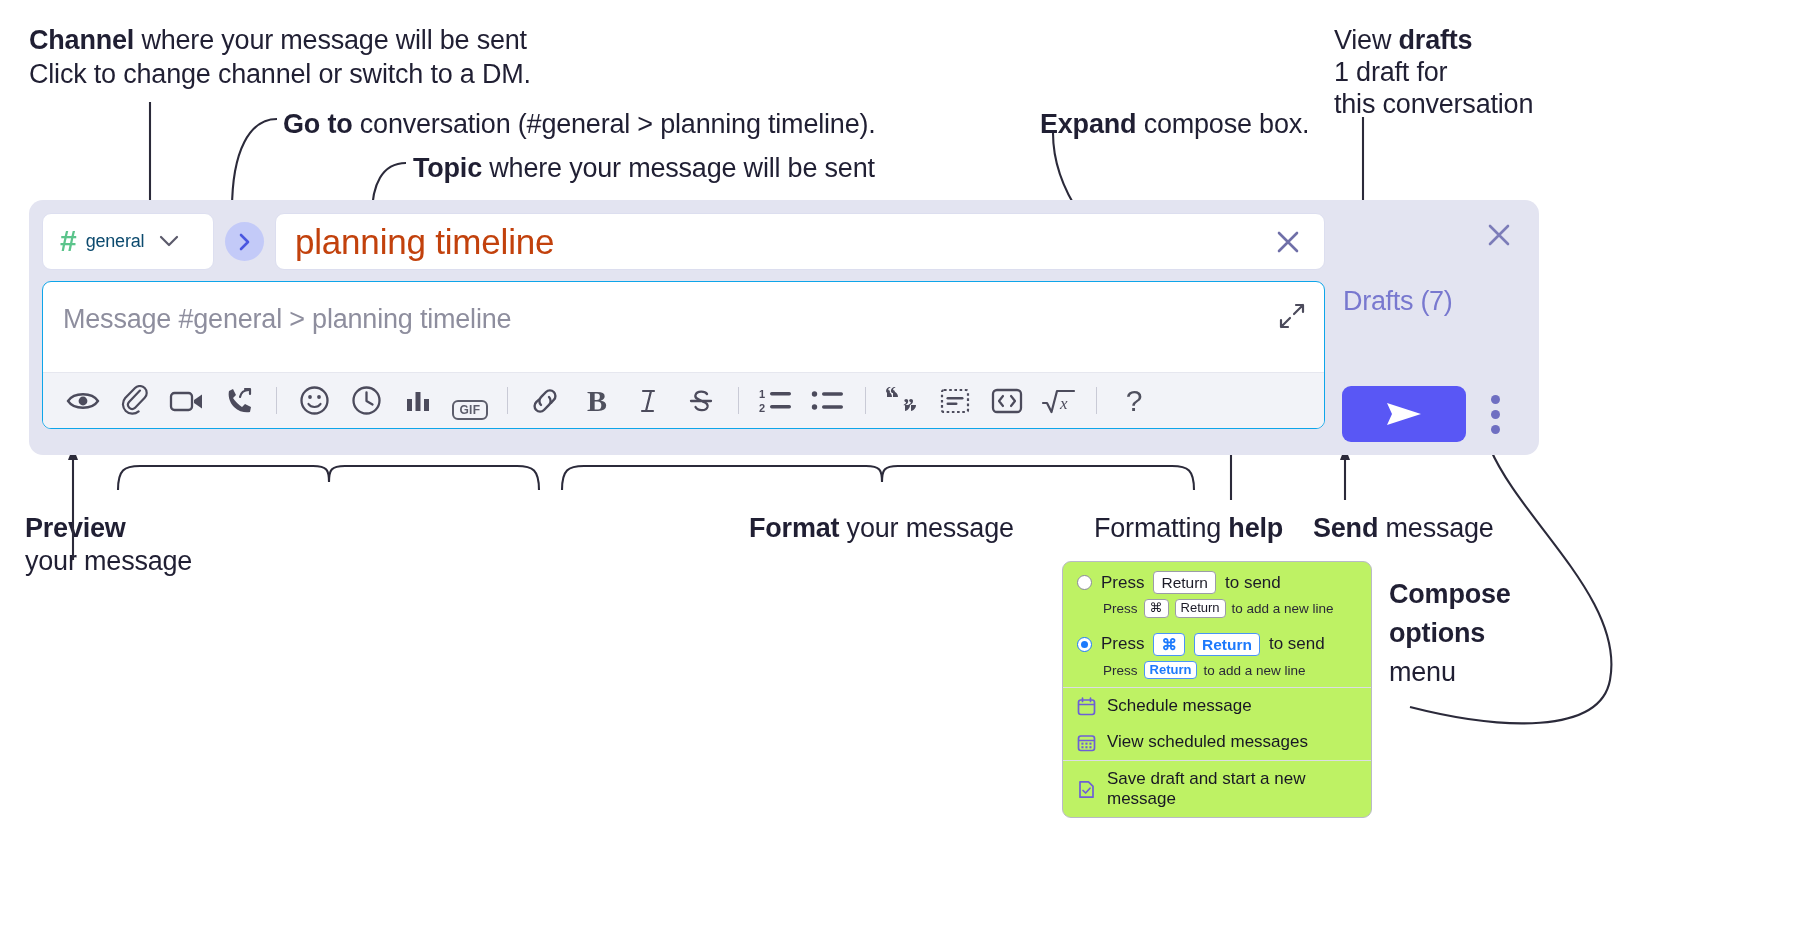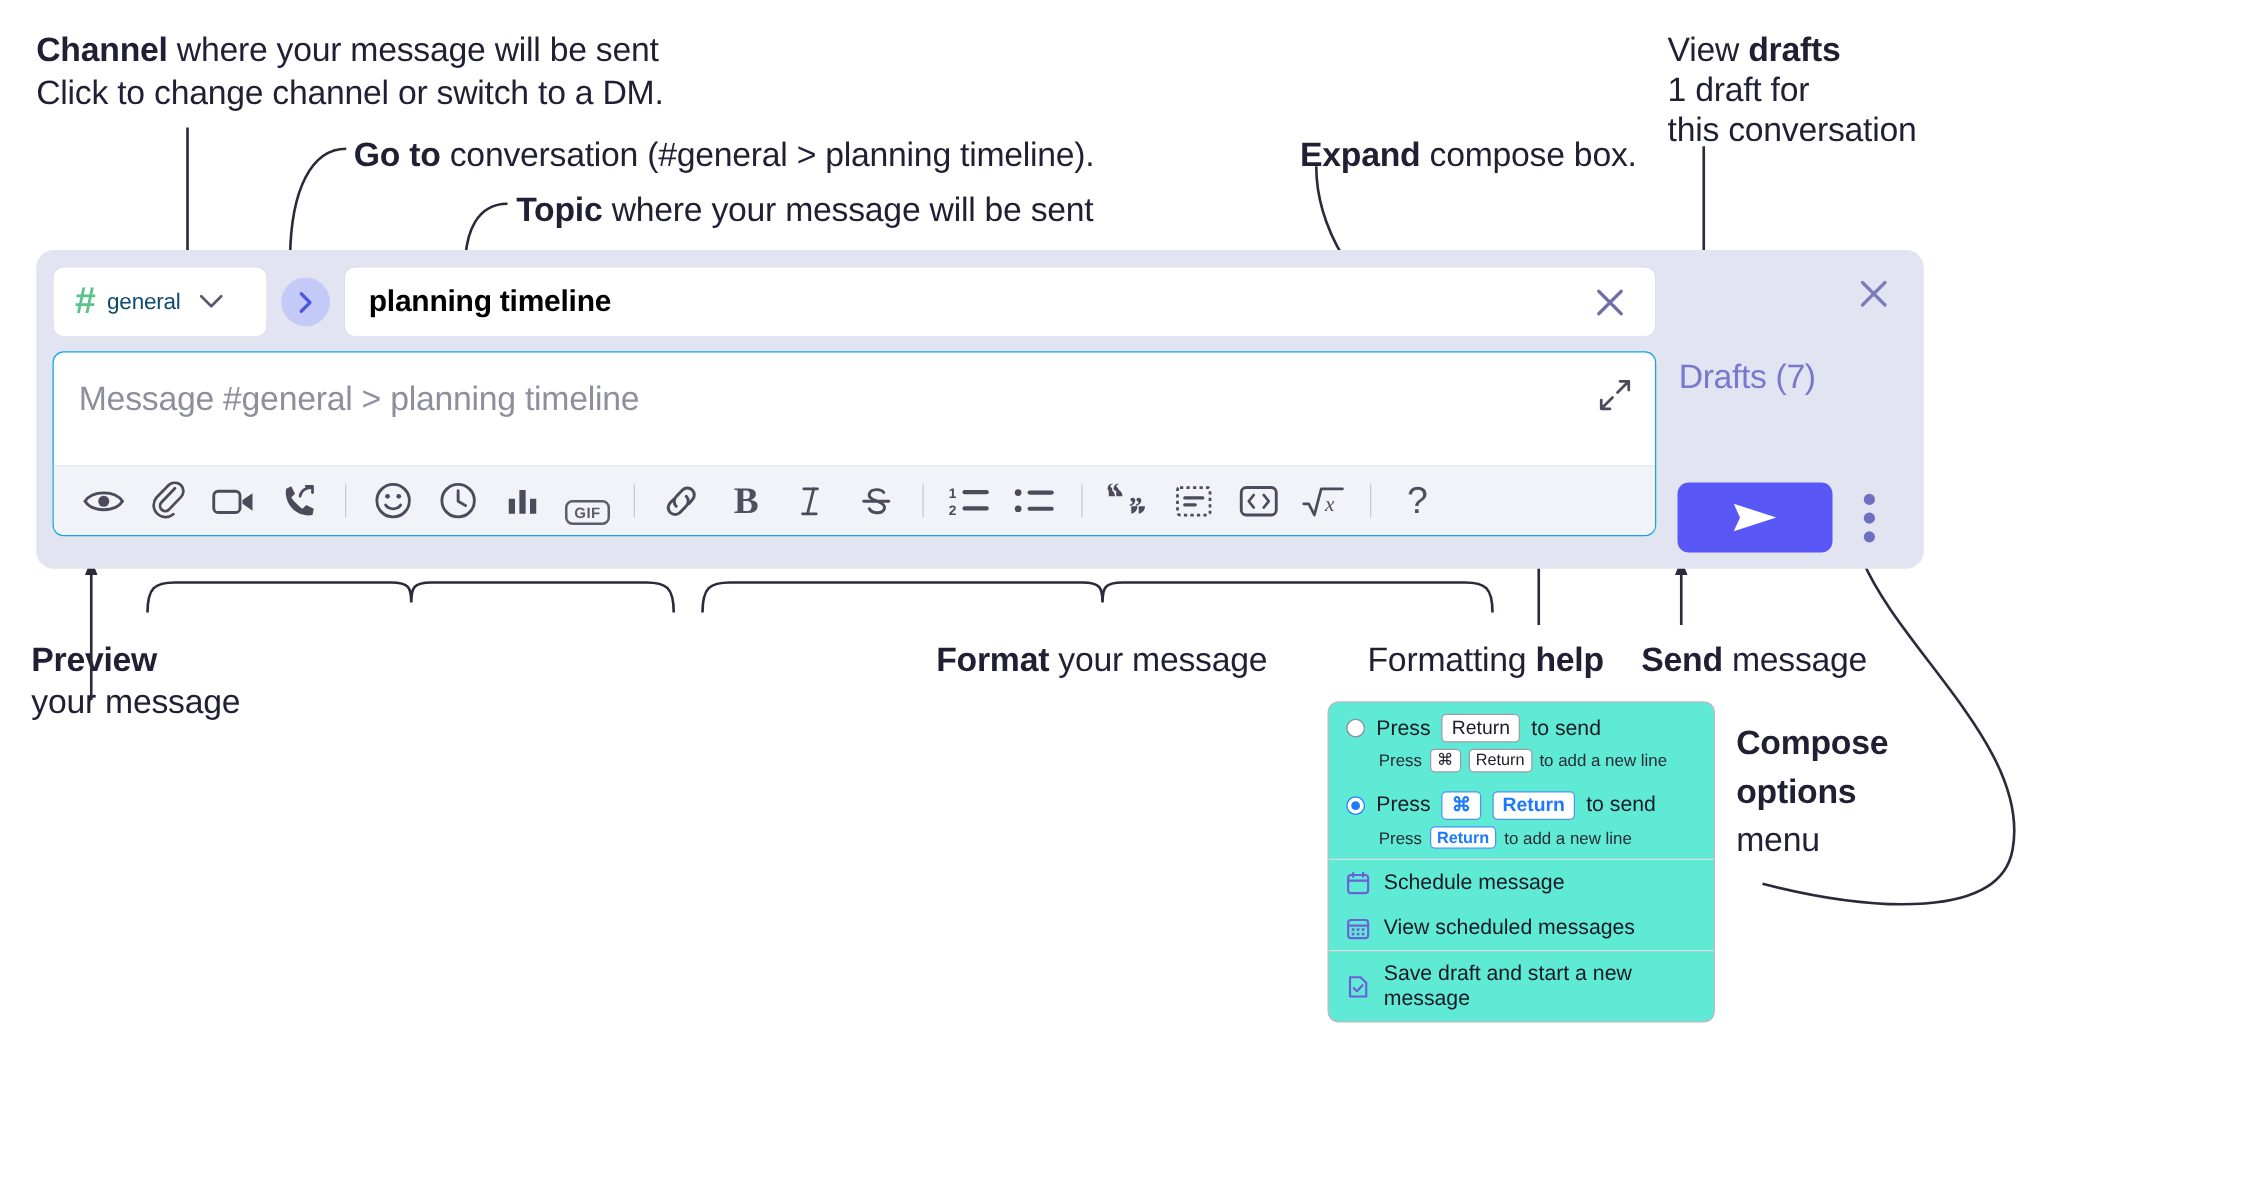--- a/index.html
+++ b/index.html
@@ -75,21 +75,21 @@
     flex:1 1 auto;
     background:#ffffff;
     border:1px solid #dcdeef;
     border-radius:9px;
     height:57px;
     box-sizing:border-box;
     display:flex;align-items:center;
     padding:0 14px 0 19px;
     position:relative;
   }
-  .topic-text{font-size:24px;color:#000000;letter-spacing:-0.2px;flex:1;font-weight:bold;}
+  .topic-text{font-size:35px;color:#c2410c;letter-spacing:-0.2px;flex:1;}
   .topic-clear{width:44px;height:44px;display:flex;align-items:center;justify-content:center;}
 
   .msg-box{
     margin-top:11px;
     background:#ffffff;
     border:1px solid #0ea5e9;
     border-radius:9px;
     height:148px;
     box-sizing:border-box;
     position:relative;
@@ -154,21 +154,21 @@
     width:30px;height:44px;
     display:flex;flex-direction:column;align-items:center;justify-content:center;gap:6px;
   }
   .kebab i{display:block;width:9px;height:9px;border-radius:50%;background:#6f6fc2;}
 
   
   .menu{
     position:absolute;
     left:1062px;top:561px;
     width:310px;
-    background:#5eead4;
+    background:#bef264;
     border:1px solid #b9bac6;
     border-radius:9px;
     box-sizing:border-box;
     font-size:17px;
     color:#1c1b28;
     overflow:hidden;
   }
   .menu-opt{padding:9px 14px 4px 14px;}
   .menu-opt.second{padding-top:7px;}
   .opt-main{display:flex;align-items:center;gap:9px;font-size:17px;}

